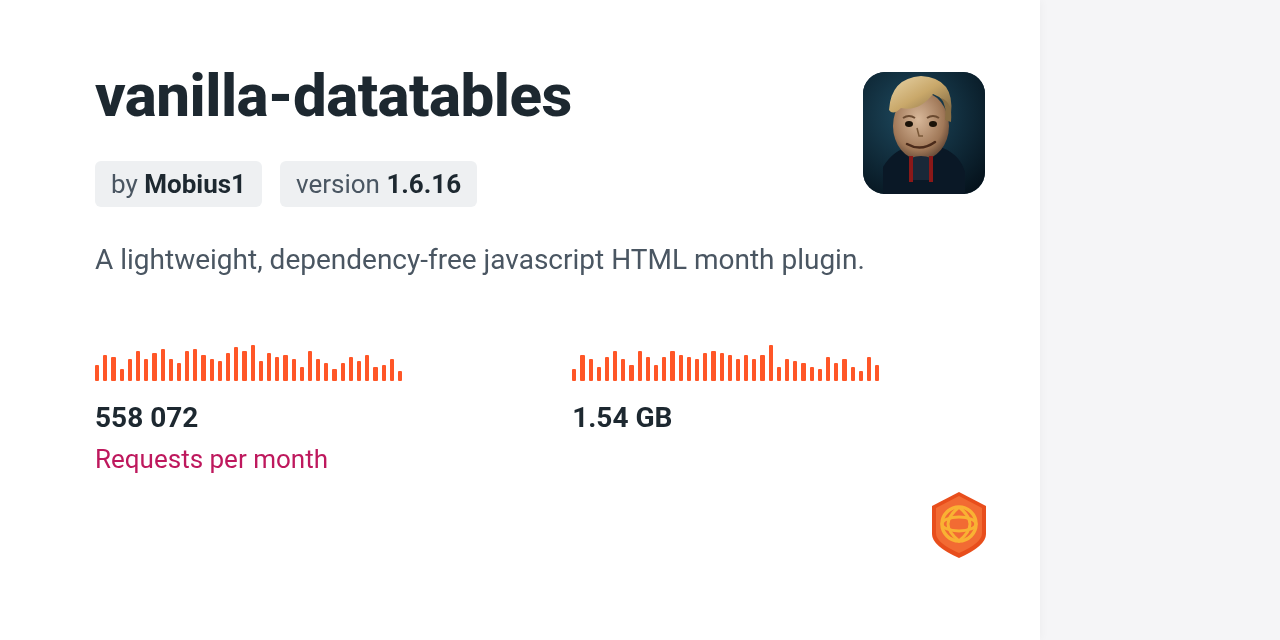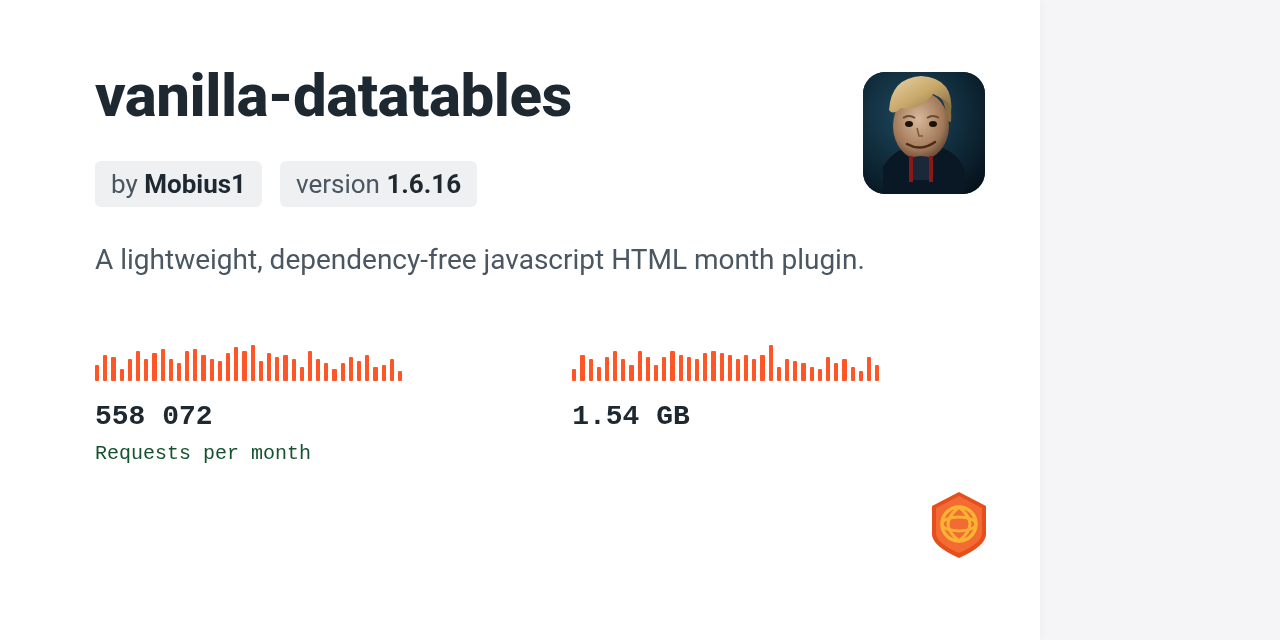--- a/index.html
+++ b/index.html
@@ -41,21 +41,20 @@
   .description {
     font-size: 28px;
     line-height: 1.5;
     color: #4a5662;
     max-width: 780px;
     margin-bottom: 60px;
   }
   .stats {
     display: flex;
     gap: 170px;
-    font-family: Liberation Mono, monospace;
   }
   .stat-block { }
   .spark {
     display: flex;
     align-items: flex-end;
     height: 40px;
     gap: 4px;
     margin-bottom: 20px;
   }
   .spark span {
@@ -64,22 +63,22 @@
     background: #ff5627;
     border-radius: 1px;
   }
   .stat-value {
     font-size: 28px;
     font-weight: 700;
     color: #1d2830;
     margin-bottom: 10px;
   }
   .stat-label {
-    font-size: 20px;
-    color: #14532d;
+    font-size: 26px;
+    color: #be185d;
   }
   .avatar {
     position: absolute;
     top: 72px;
     right: 55px;
     width: 122px;
     height: 122px;
     border-radius: 22px;
     overflow: hidden;
     background: linear-gradient(135deg, #0a1a2a 0%, #1a3a4a 100%);

